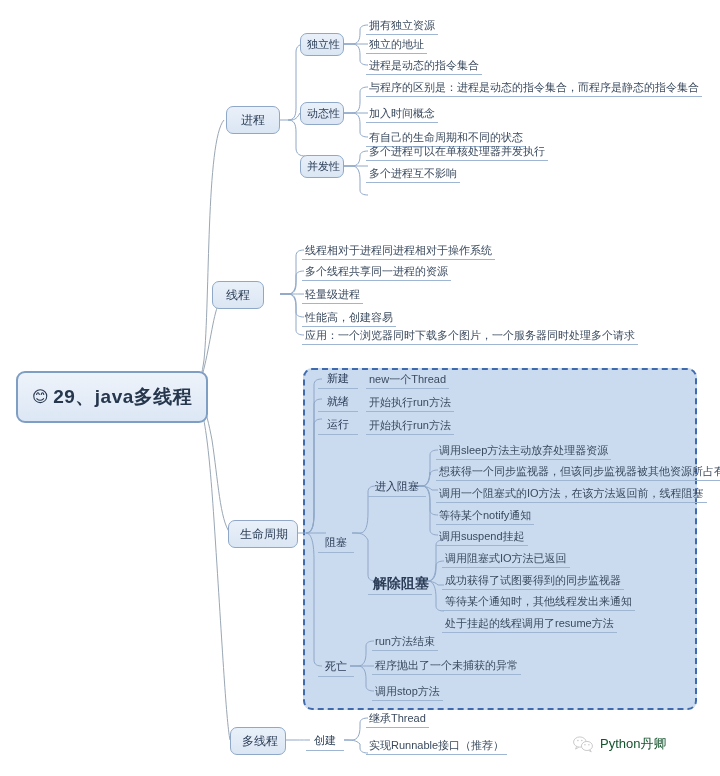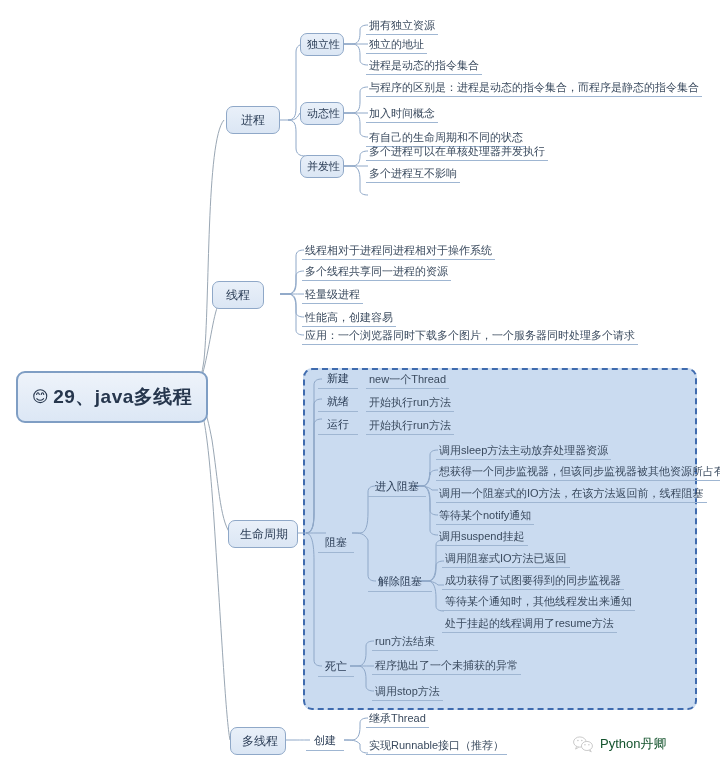--- a/index.html
+++ b/index.html
@@ -182,21 +182,21 @@
 
   <div class="node boxnode" style="left:318px;top:524px;width:36px;padding:4px 5px;font-size:11px;background:none;border:none;border-bottom:1px solid #9fb6d2;border-radius:0;margin-top:9px;">阻塞</div>
 
   <div class="node boxnode" style="left:368px;top:477px;width:58px;padding:4px 5px;font-size:11px;background:none;border:none;border-bottom:1px solid #9fb6d2;border-radius:0;">进入阻塞</div>
   <div class="leaf" style="left:436px;top:443px;">调用sleep方法主动放弃处理器资源</div>
   <div class="leaf" style="left:436px;top:464px;">想获得一个同步监视器，但该同步监视器被其他资源所占有</div>
   <div class="leaf" style="left:436px;top:486px;">调用一个阻塞式的IO方法，在该方法返回前，线程阻塞</div>
   <div class="leaf" style="left:436px;top:508px;">等待某个notify通知</div>
   <div class="leaf" style="left:436px;top:529px;">调用suspend挂起</div>
 
-  <div class="node boxnode" style="left:368px;top:572px;width:64px;padding:4px 5px;font-size:11px;background:none;border:none;border-bottom:1px solid #9fb6d2;border-radius:0;">解除阻塞</div>
+  <div class="node boxnode" style="left:368px;top:572px;width:64px;padding:4px 5px;font-size:14px;background:none;border:none;border-bottom:1px solid #9fb6d2;border-radius:0;font-weight:bold;">解除阻塞</div>
   <div class="leaf" style="left:442px;top:551px;">调用阻塞式IO方法已返回</div>
   <div class="leaf" style="left:442px;top:573px;">成功获得了试图要得到的同步监视器</div>
   <div class="leaf" style="left:442px;top:594px;">等待某个通知时，其他线程发出来通知</div>
   <div class="leaf" style="left:442px;top:616px;">处于挂起的线程调用了resume方法</div>
 
   <div class="node boxnode" style="left:318px;top:657px;width:36px;padding:4px 5px;font-size:11px;background:none;border:none;border-bottom:1px solid #9fb6d2;border-radius:0;">死亡</div>
   <div class="leaf" style="left:372px;top:634px;">run方法结束</div>
   <div class="leaf" style="left:372px;top:658px;">程序抛出了一个未捕获的异常</div>
   <div class="leaf" style="left:372px;top:684px;">调用stop方法</div>
 

